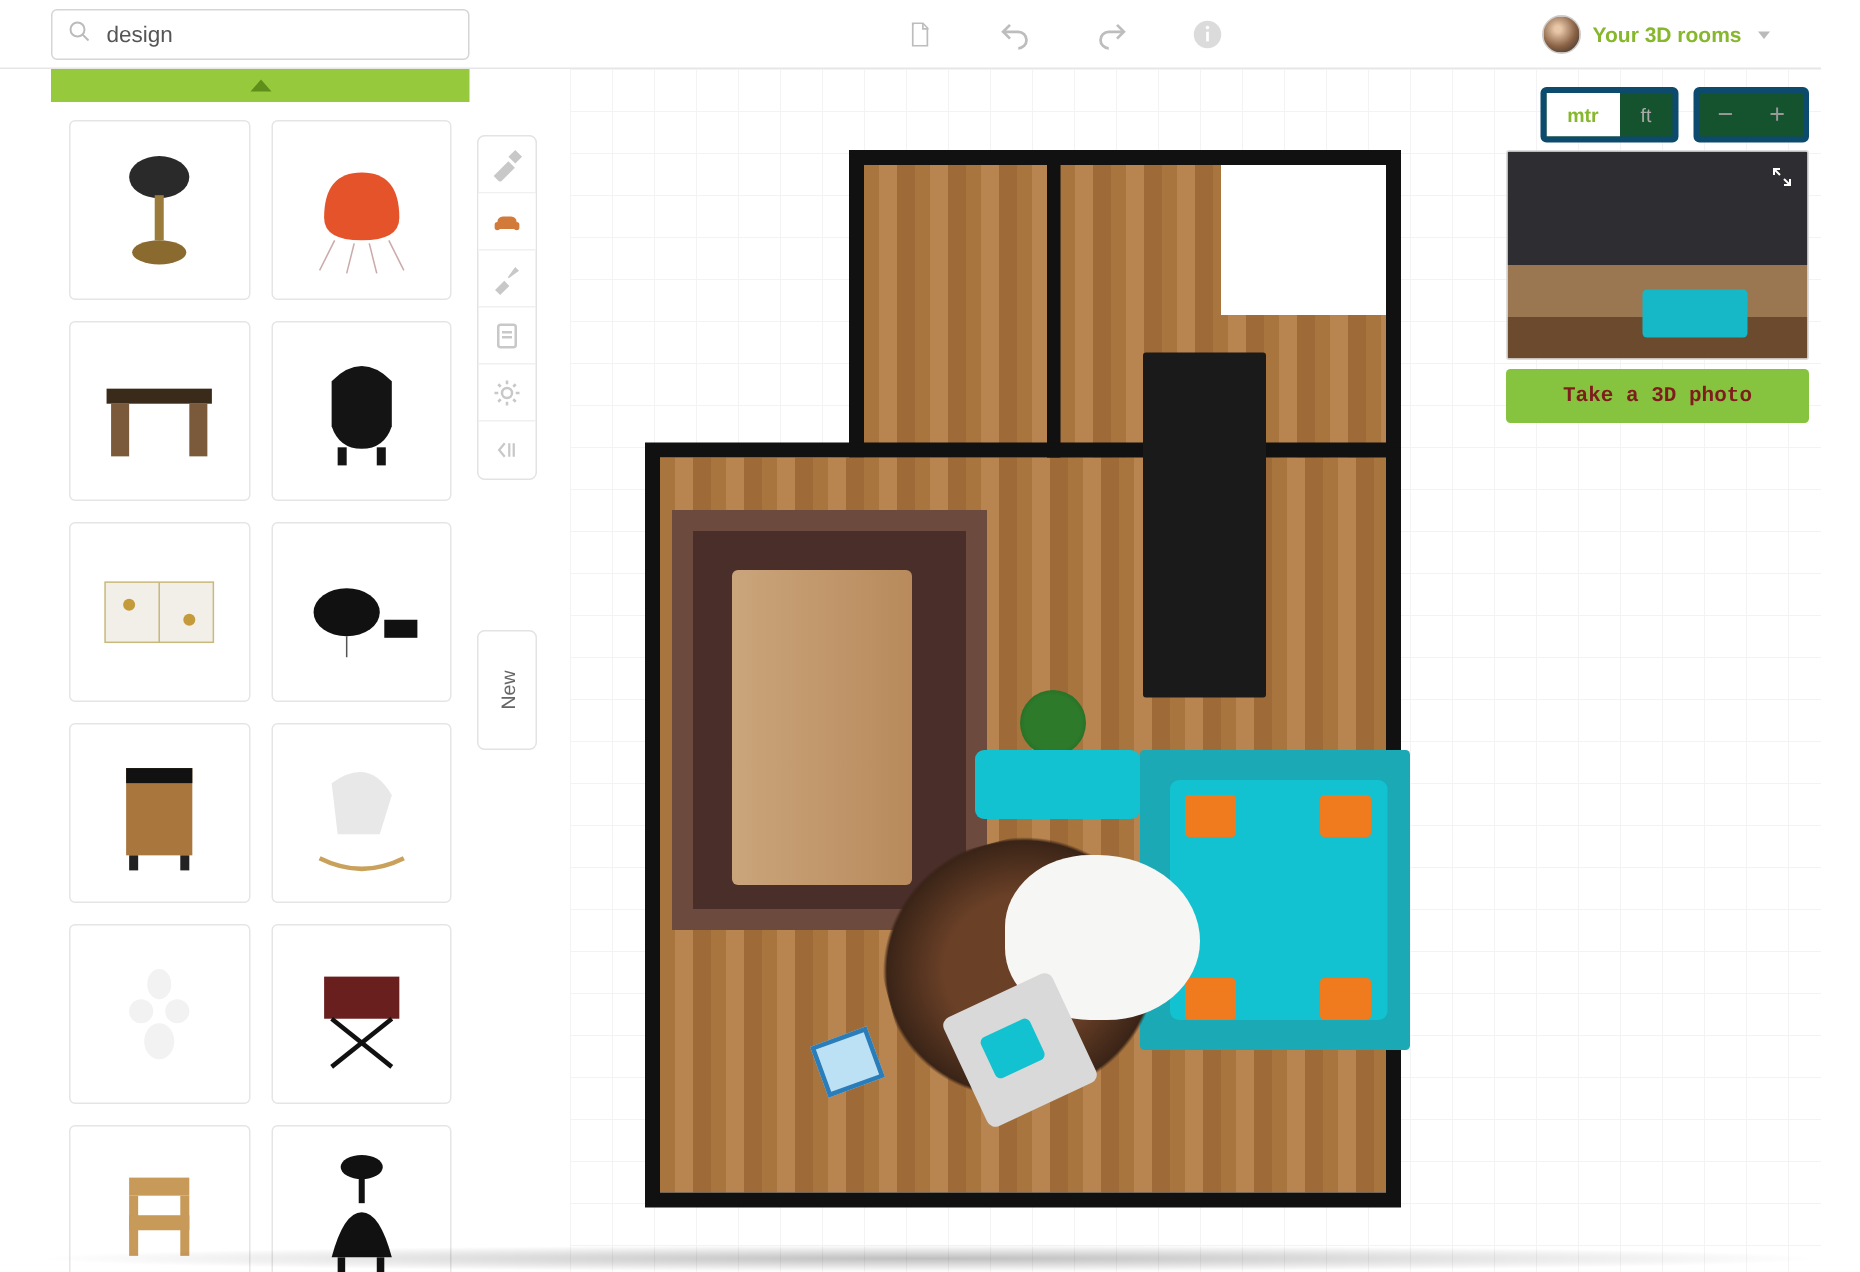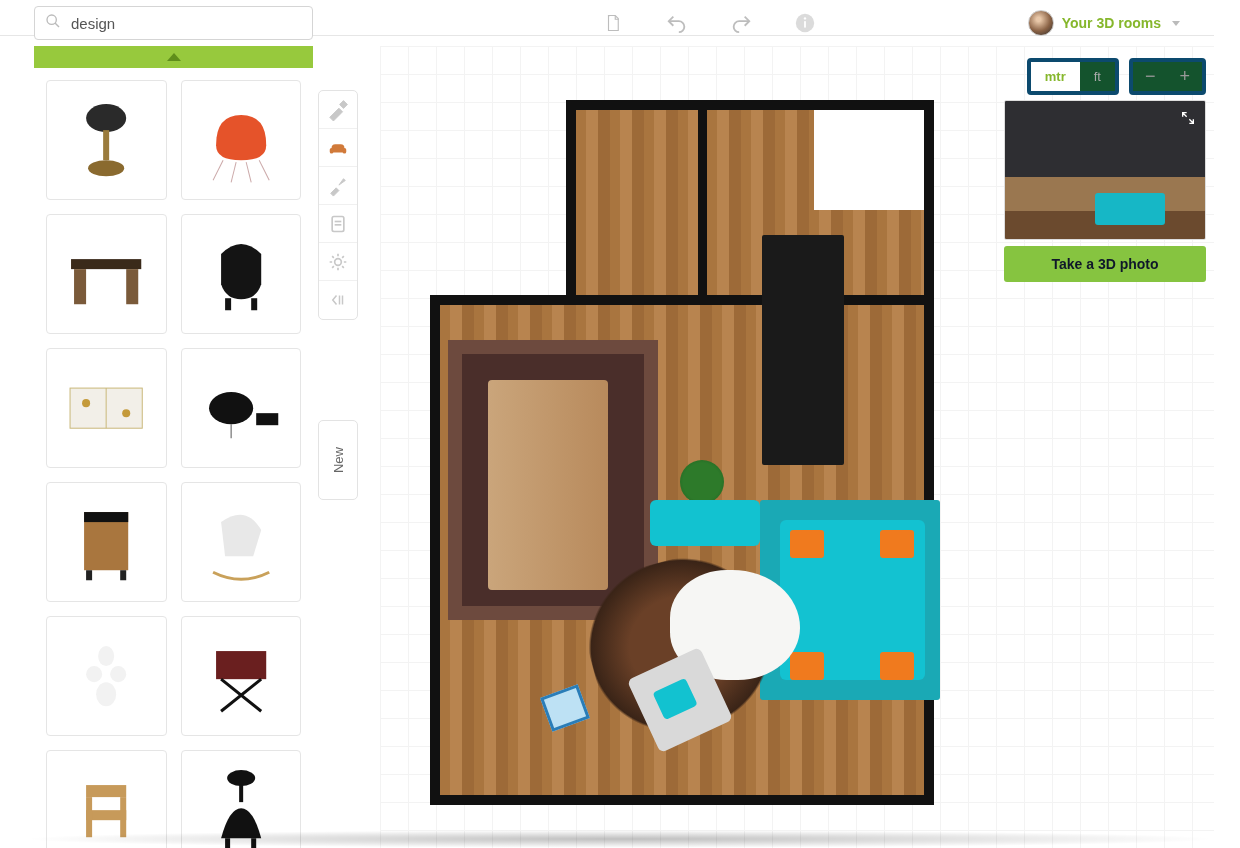--- a/index.html
+++ b/index.html
@@ -1,19 +1,19 @@
 <!DOCTYPE html>
 <html><head>
 <meta charset="utf-8">
 <style>
   html,body{margin:0;padding:0;font-family:Arial,Helvetica,sans-serif;background:#fff;}
   *{box-sizing:border-box;}
   .app{position:relative;width:1240px;height:848px;background:#fff;filter:drop-shadow(0 5px 10px rgba(0,0,0,.25));}
   
-  .topbar{position:absolute;left:0;top:0;height:36px;width:1214px;background:#fff;border-bottom:1px solid #e6e6e6;}
+  .topbar{position:absolute;left:0;top:0;height:46px;width:1214px;background:#fff;border-bottom:1px solid #e6e6e6;}
   .search{position:absolute;left:34px;top:6px;width:279px;height:34px;border:1px solid #d5d5d5;border-radius:4px;background:#fff;display:flex;align-items:center;padding:0 10px;gap:8px;}
   .search svg{width:16px;height:16px;fill:none;stroke:#bbb;stroke-width:2;}
   .search input{border:none;outline:none;flex:1;font-size:15px;color:#555;background:transparent;}
   .tb-center{position:absolute;left:600px;top:0;height:46px;display:flex;align-items:center;gap:38px;}
   .tb-btn{width:26px;height:26px;display:flex;align-items:center;justify-content:center;cursor:pointer;opacity:.55;}
   .tb-btn svg{width:22px;height:22px;fill:#7a7a7a;}
   .tb-btn.small svg{width:18px;height:18px;}
   .user-area{position:absolute;right:34px;top:0;height:46px;display:flex;align-items:center;gap:8px;cursor:pointer;text-align:right;}
   .avatar{width:26px;height:26px;border-radius:50%;background:radial-gradient(circle at 40% 35%,#e8c7a8 10%,#8a6245 55%,#2a2a2a 100%);border:1px solid #ccc;}
   .user-label{color:#86b72c;font-weight:bold;font-size:14px;}
@@ -42,21 +42,21 @@
   .seg{display:flex;border:4px solid #0c4a6e;border-radius:4px;overflow:hidden;background:#14532d;}
   .seg button{border:none;background:transparent;padding:6px 14px;font-size:13px;color:#aaa;cursor:pointer;}
   .seg button.active{background:#fff;color:#86b72c;font-weight:bold;}
   .seg.zoom button{padding:4px 12px;font-size:18px;color:#999;}
   .preview{position:absolute;right:34px;top:100px;width:202px;}
   .preview-img{height:140px;border:1px solid #ddd;border-radius:2px;position:relative;overflow:hidden;
     background:linear-gradient(180deg,#2e2e32 0 55%,#9a7750 55% 80%,#6b4a2e 80% 100%);}
   .preview-img::after{content:"";position:absolute;bottom:14px;left:90px;width:70px;height:32px;background:#16b7c6;border-radius:3px;}
   .expand{position:absolute;top:6px;right:6px;width:22px;height:22px;display:flex;align-items:center;justify-content:center;cursor:pointer;}
   .expand svg{stroke:#fff;stroke-width:2;fill:none;}
-  .take-photo{margin-top:6px;height:36px;background:#86c440;color:#0f172a;font-weight:bold;font-size:14px;display:flex;align-items:center;justify-content:center;border-radius:3px;cursor:pointer;}
+  .take-photo{margin-top:6px;height:36px;background:#86c440;color:#7f1d1d;font-weight:bold;font-size:14px;display:flex;align-items:center;justify-content:center;border-radius:3px;cursor:pointer;font-family:Liberation Mono, monospace;}
   
   .plan{position:absolute;left:430px;top:100px;width:500px;height:700px;}
   .room{position:absolute;background:repeating-linear-gradient(90deg,#a9753f 0 10px,#b8844f 10px 22px,#9d6a38 22px 34px);border:10px solid #111;}
   .room.kitchen{left:268px;top:0;width:236px;height:320px;border-left:9px solid #111;}
   .room.main{left:0;top:195px;width:504px;height:510px;}
   .room.hall{left:136px;top:0;width:142px;height:205px;border-right:none;border-bottom:none;}
   .kitchen::before{content:"";position:absolute;top:0;right:0;width:110px;height:100px;background:#fff;}
   
   .island{position:absolute;left:332px;top:135px;width:82px;height:230px;background:#1a1a1a;border-radius:2px;}
   .rug{position:absolute;left:18px;top:240px;width:210px;height:280px;

